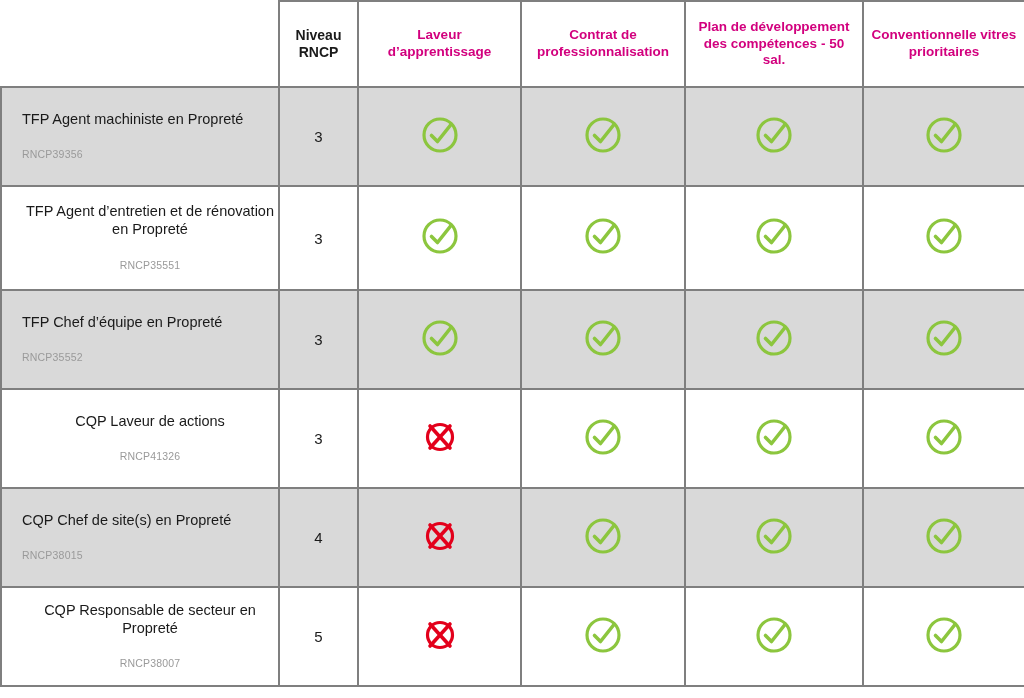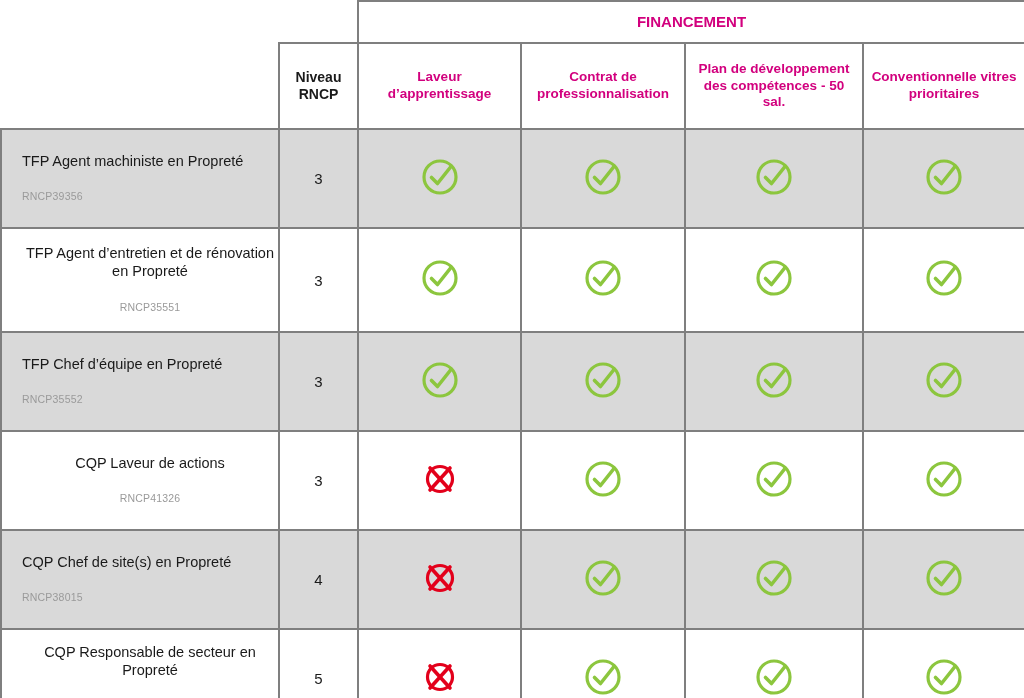--- a/index.html
+++ b/index.html
@@ -109,25 +109,20 @@
       <col class="c-label">
       <col class="c-level">
       <col class="c-fin">
       <col class="c-fin2">
       <col class="c-fin3">
       <col class="c-fin4">
     </colgroup>
     <thead>
       <tr>
         <td class="corner-empty"></td>
-        <td class="corner-empty"></td>
-        <td class="fin-group" colspan="4">FINANCEMENT</td>
-      </tr>
-      <tr>
-        <td class="corner-empty"></td>
         <td class="hdr level">Niveau RNCP</td>
         <td class="hdr">Laveur d’apprentissage</td>
         <td class="hdr">Contrat de professionnalisation</td>
         <td class="hdr">Plan de développement des compétences - 50 sal.</td>
         <td class="hdr">Conventionnelle vitres prioritaires</td>
       </tr>
     </thead>
     <tbody id="tbody">
         <tr class="shaded row-h1">
           <td class="cert"><span>TFP Agent machiniste en Propreté</span><span class="rncp">RNCP39356</span></td>

